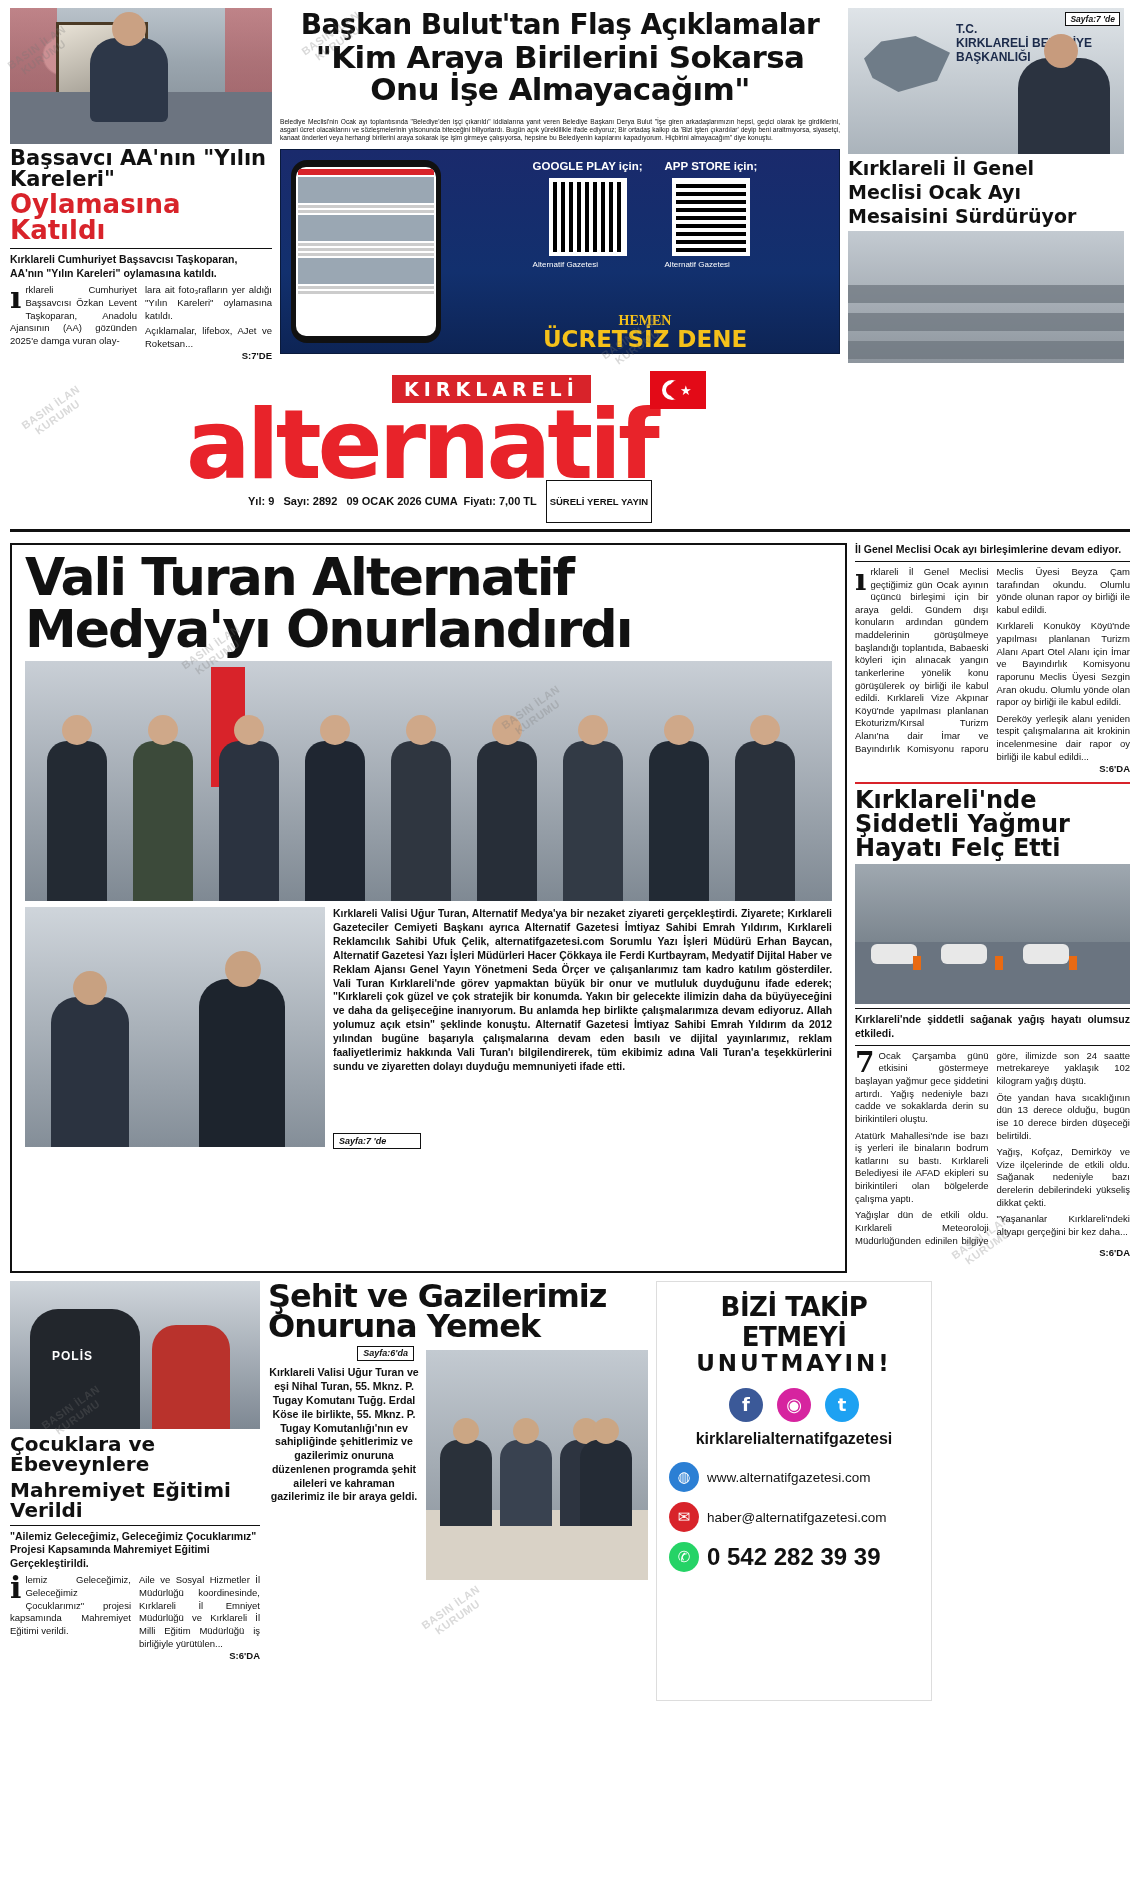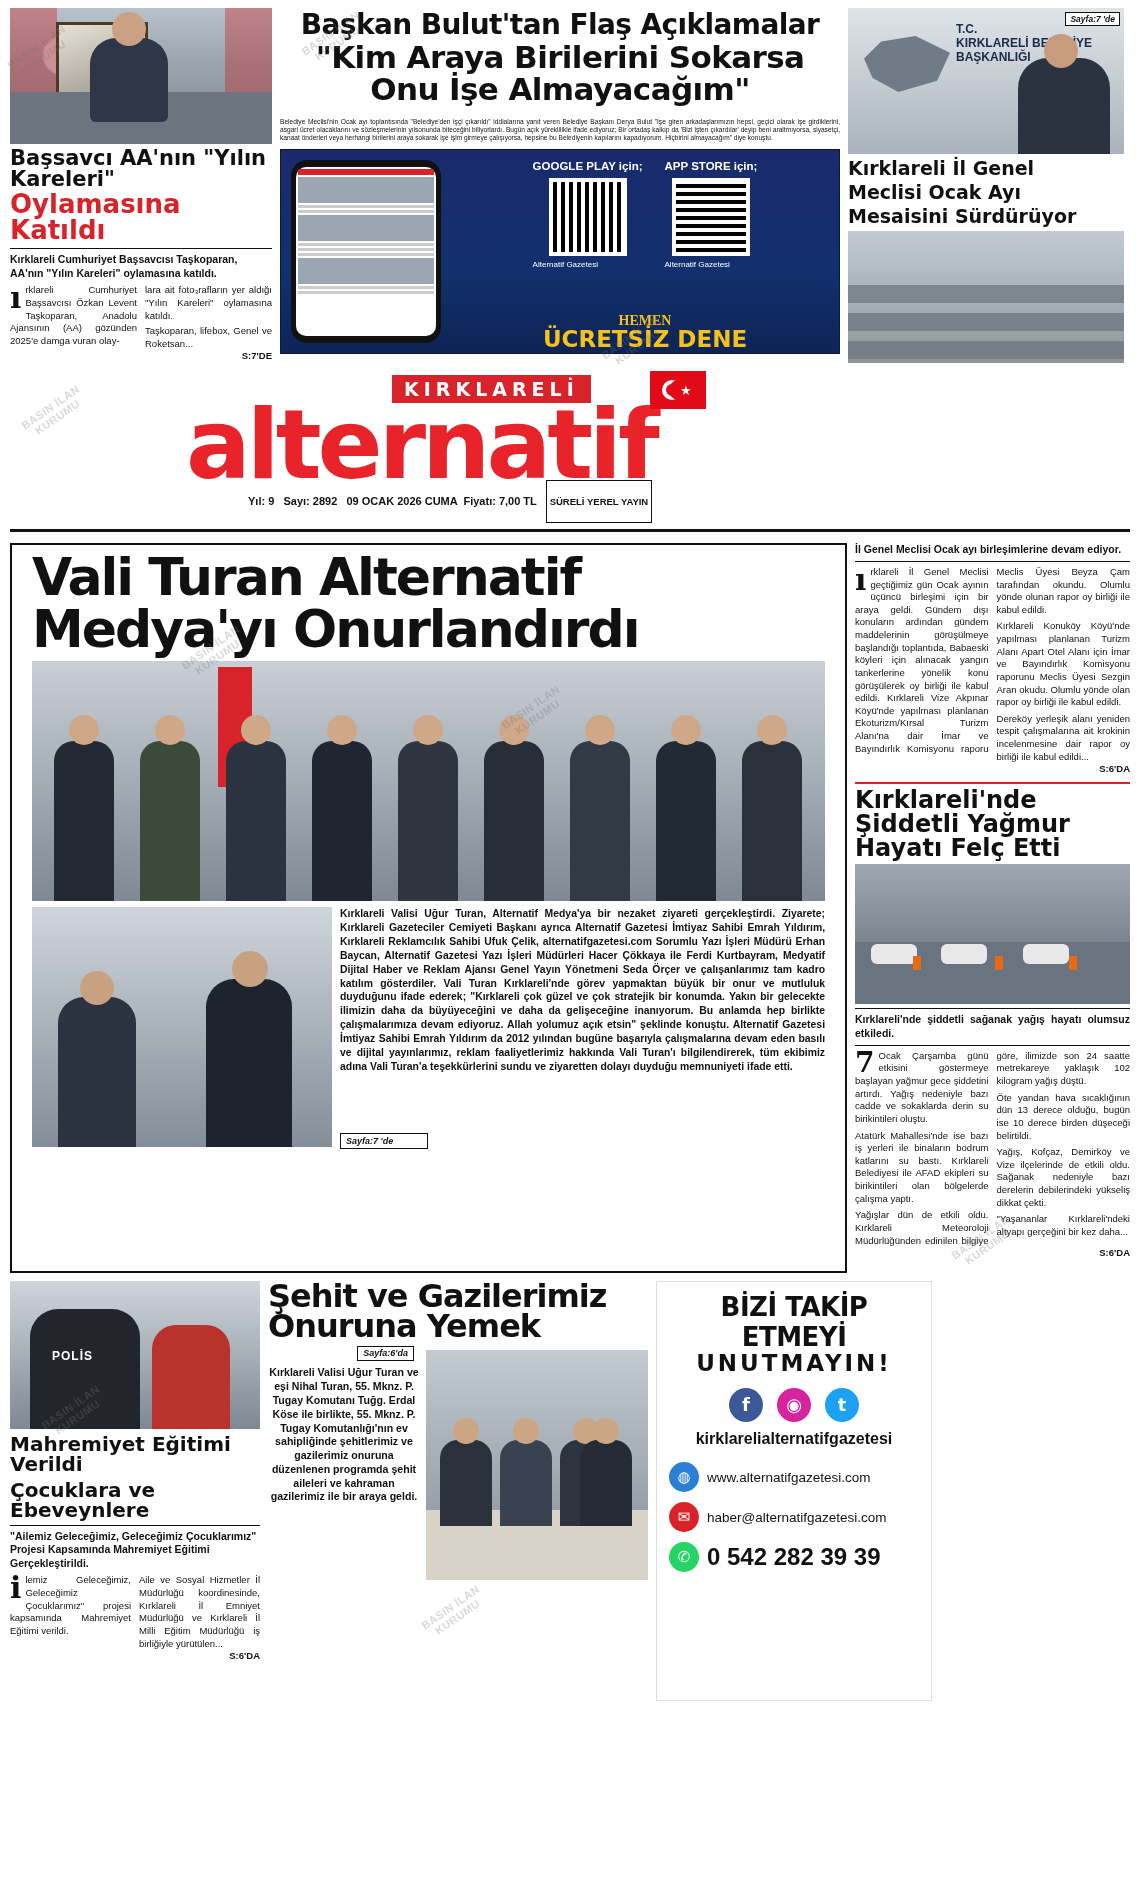--- a/index.html
+++ b/index.html
@@ -109,21 +109,21 @@
   .flag .crescent { position:absolute; left:12px; top:9px; width:20px; height:20px; border-radius:50%;
       background:#e30a17; box-shadow:0 0 0 4px #fff inset; }
   .flag .crescent:after{content:"";position:absolute;left:7px;top:0;width:18px;height:20px;background:#e30a17;border-radius:50%;}
   .mh-meta { position:absolute; left:238px; top:126px; font-size:11px; font-weight:bold; }
   .mh-meta .box { border:1px solid #111; padding:15px 3px; margin-left:6px; font-size:9.5px;}
 
   .divider-thick { border-top:3px solid #111; margin-top:2px; }
 
   
   .mainwrap { display:flex; gap:8px; margin-top:6px; height:730px;}
-  .main-left { width:840px; border:2px solid #111; padding:6px 20px; }
+  .main-left { width:840px; border:2px solid #111; padding:6px 13px; }
   .main-right{ width:276px; }
 
   .lead-h1 { font-family:"DejaVu Sans", sans-serif; font-weight:bold; font-size:52px; line-height:.96;
              letter-spacing:-2px; margin:2px 0 0;}
   .lead-photo { height:240px; margin-top:6px; background:linear-gradient(180deg,#c9cfd6,#7f8993); position:relative; overflow:hidden;}
   .group { position:absolute; bottom:0; left:0; right:0; height:190px; }
   .group .p { position:absolute; bottom:0; width:60px; height:160px; background:#232a33; border-radius:20px 20px 0 0;}
   .group .p:after{content:"";position:absolute;left:15px;top:-26px;width:30px;height:30px;border-radius:50%;background:#cfa889;}
   .lead-photo .trflag{position:absolute;left:186px;top:6px;width:34px;height:120px;background:#d8232a;}
   .lead-bottom { display:flex; gap:8px; margin-top:6px; }
@@ -201,21 +201,21 @@
         <div class="desk"></div>
         <div class="man"></div>
       </div>
       <h2>Başsavcı AA'nın "Yılın Kareleri"</h2>
       <h2 class="red">Oylamasına Katıldı</h2>
       <div class="rule"></div>
       <div class="sub-bold">Kırklareli Cumhuriyet Başsavcısı Taşkoparan, AA'nın "Yılın Kareleri" oylamasına katıldı.</div>
       <div class="cols2">
         <div class="body-txt dropcap">ırklareli Cumhuriyet Başsavcısı Özkan Levent Taşkoparan, Anadolu Ajansının (AA) gözünden 2025'e damga vuran olay-</div>
         <div class="body-txt" style="margin-top:3px">lara ait foto₃rafların yer aldığı "Yılın Kareleri" oylamasına katıldı.</div>
-        <div class="body-txt" style="margin-top:3px">Taşkoparan, lifebox, Genel ve Roketsan...</div>
+        <div class="body-txt" style="margin-top:3px">Açıklamalar, lifebox, AJet ve Roketsan...</div>
       </div>
       <div class="body-txt cont" style="text-align:right">S:7'DE</div>
     </div>
 
     <div class="tb-mid">
       <div class="bigtitle">
         <div class="l1">Başkan Bulut'tan Flaş Açıklamalar</div>
         <div class="l2">"Kim Araya Birilerini Sokarsa</div>
         <div class="l3">Onu İşe Almayacağım"</div>
       </div>
@@ -372,22 +372,22 @@
   </div>
 
   <div class="bottom">
 
     <div class="bl">
       <div class="bl-photo">
         <div class="cop"></div>
         <div class="polis">POLİS</div>
         <div class="red"></div>
       </div>
+      <h3>Çocuklara ve Ebeveynlere</h3>
       <h3>Mahremiyet Eğitimi Verildi</h3>
-      <h3>Çocuklara ve Ebeveynlere</h3>
       <div class="hr-thin"></div>
       <div class="sub-bold">"Ailemiz Geleceğimiz, Geleceğimiz Çocuklarımız" Projesi Kapsamında Mahremiyet Eğitimi Gerçekleştirildi.</div>
       <div class="cols2">
         <div class="body-txt dropcap">ilemiz Geleceğimiz, Geleceğimiz Çocuklarımız" projesi kapsamında Mahremiyet Eğitimi verildi.</div>
         <div class="body-txt" style="margin-top:3px">Aile ve Sosyal Hizmetler İl Müdürlüğü koordinesinde, Kırklareli İl Emniyet Müdürlüğü ve Kırklareli İl Milli Eğitim Müdürlüğü iş birliğiyle yürütülen...</div>
       </div>
       <div class="body-txt cont" style="text-align:right">S:6'DA</div>
     </div>
 
     <div class="bm">

